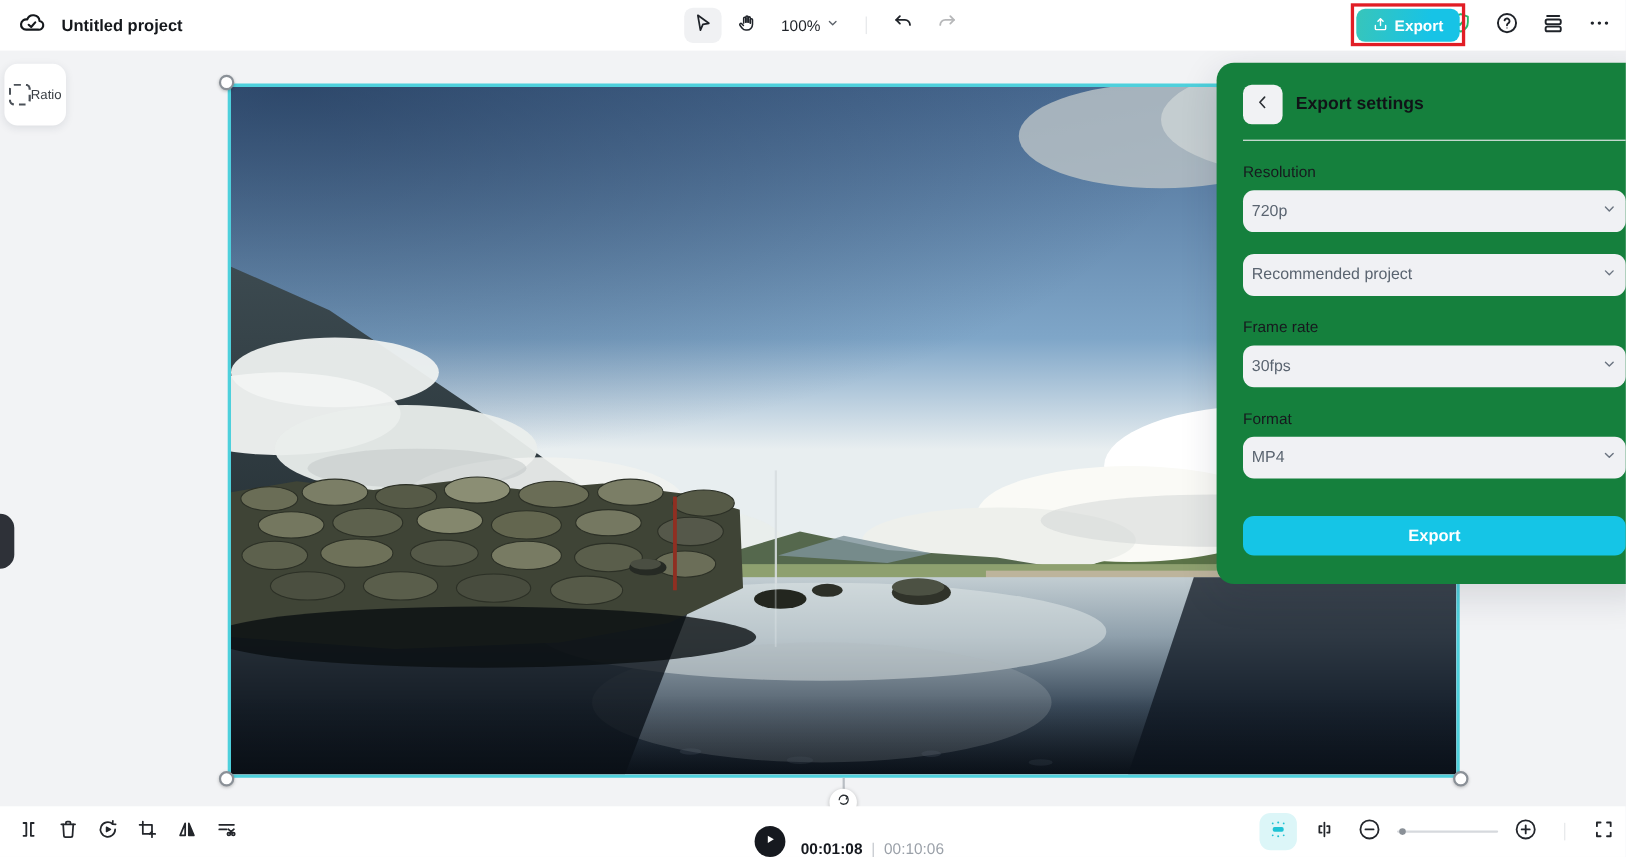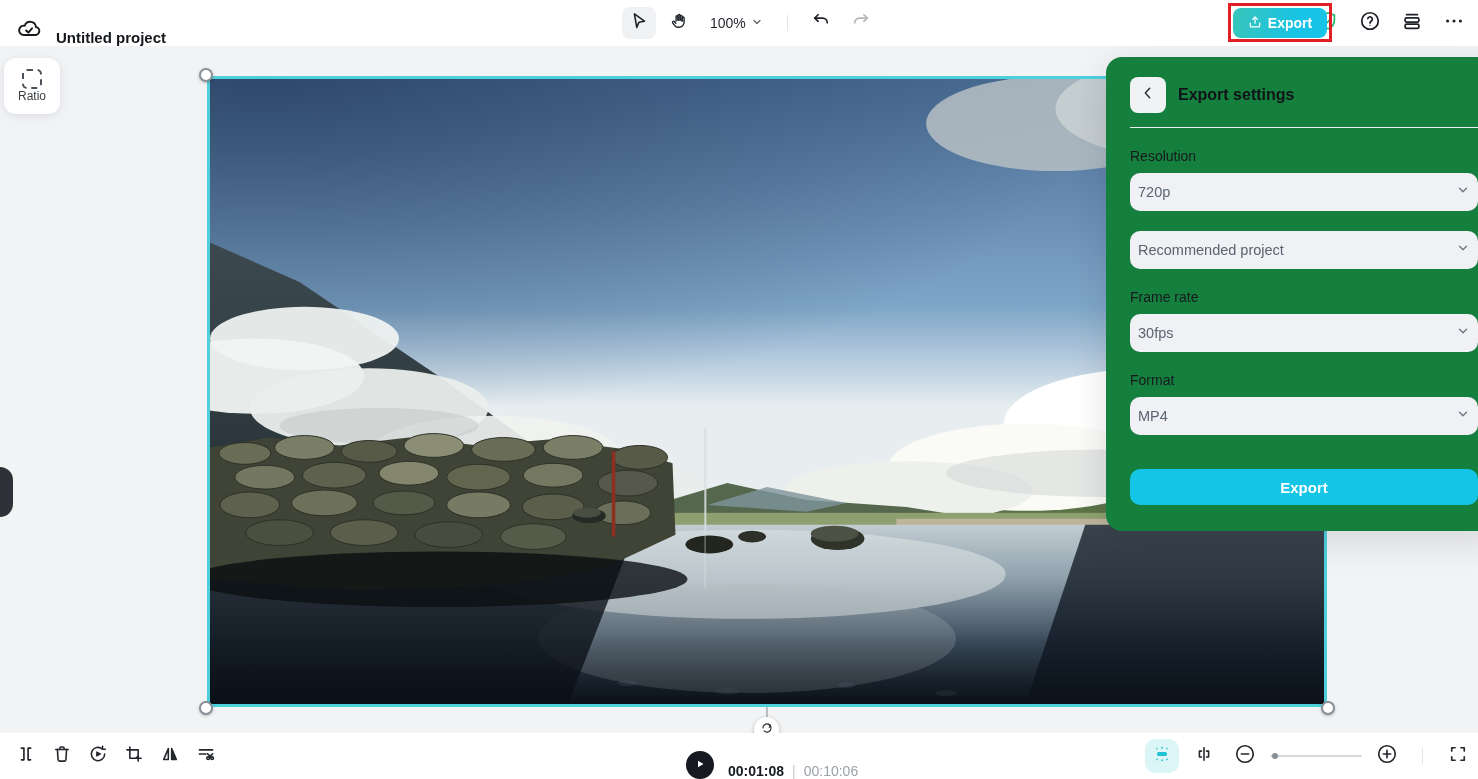--- a/index.html
+++ b/index.html
@@ -1,40 +1,40 @@
 <!DOCTYPE html>
 <html><head>
 <meta charset="utf-8">
 <style>
   * { margin:0; padding:0; box-sizing:border-box; }
   html,body { width:1478px; height:779px; overflow:hidden; }
   body { font-family:"Liberation Sans", sans-serif; background:#f2f3f5; position:relative; }
 
   
   .topbar { position:absolute; left:0; top:0; width:1478px; height:46px; background:#ffffff; z-index:40; }
-  .project-group { position:absolute; left:16px; top:0; height:46px; display:flex; align-items:flex-end; gap:14px; }
+  .project-group { position:absolute; left:16px; top:0; height:46px; display:flex; align-items:center; gap:14px; }
   .project-title { font-size:15px; font-weight:bold; color:#15181c; }
   .center-tools { position:absolute; left:622px; top:0; height:46px; display:flex; align-items:center; gap:6px; }
   .tool-btn { width:34px; height:32px; border-radius:8px; display:flex; align-items:center; justify-content:center; cursor:pointer; }
   .tool-btn.active { background:#f0f1f3; }
   .zoom-select { display:flex; align-items:center; gap:5px; padding:0 8px; height:32px; border-radius:8px; cursor:pointer; }
   .zoom-text { font-size:14px; color:#1f2329; }
   .vdiv { width:1px; height:16px; background:#e3e5e8; margin:0 10px; }
   .redo-dim svg { opacity:.32; }
 
   .export-annotation { position:absolute; left:1228px; top:3px; width:104px; height:39px; border:3px solid #e11d25; z-index:46; pointer-events:none; }
   .export-btn { position:absolute; left:1233px; top:8px; width:94px; height:30px; border:none; border-radius:8px;
     background:linear-gradient(100deg,#38c5ba 0%,#17c3e6 70%); color:#fff; font-weight:bold; font-size:14px;
     display:flex; align-items:center; justify-content:center; gap:6px; cursor:pointer; z-index:45; font-family:inherit; }
   .right-icons { position:absolute; right:8px; top:0; height:46px; display:flex; align-items:center; gap:10px; z-index:44; }
   .icon-btn { width:32px; height:32px; display:flex; align-items:center; justify-content:center; cursor:pointer; border-radius:8px; }
 
   
   .ratio-card { position:absolute; left:4px; top:58px; width:56px; height:56px; background:#fff; border-radius:12px;
-    box-shadow:0 2px 8px rgba(30,40,60,.10); display:flex; flex-direction:column; align-items:center; justify-content:center; gap:0;
+    box-shadow:0 2px 8px rgba(30,40,60,.10); display:flex; flex-direction:row; align-items:center; justify-content:center; gap:0;
     cursor:pointer; z-index:20; }
   .ratio-icon { width:20px; height:20px; border:2px dashed #4b5158; border-radius:5px; }
   .ratio-label { font-size:12px; color:#3b4046; }
   .edge-tab { position:absolute; left:-13px; top:467px; width:26px; height:50px; background:#2e3138; border-radius:13px; z-index:20; cursor:pointer; }
 
   
   .canvas-wrap { position:absolute; left:207px; top:76px; width:1120px; height:631px; z-index:5; }
   .canvas-frame { position:absolute; inset:0; border:3px solid #4ed0dc; border-radius:2px; overflow:hidden; cursor:pointer; }
   .canvas-frame svg { display:block; width:100%; height:100%; }
   .handle { position:absolute; width:14px; height:14px; background:#fff; border:2px solid #8a9097; border-radius:50%;

